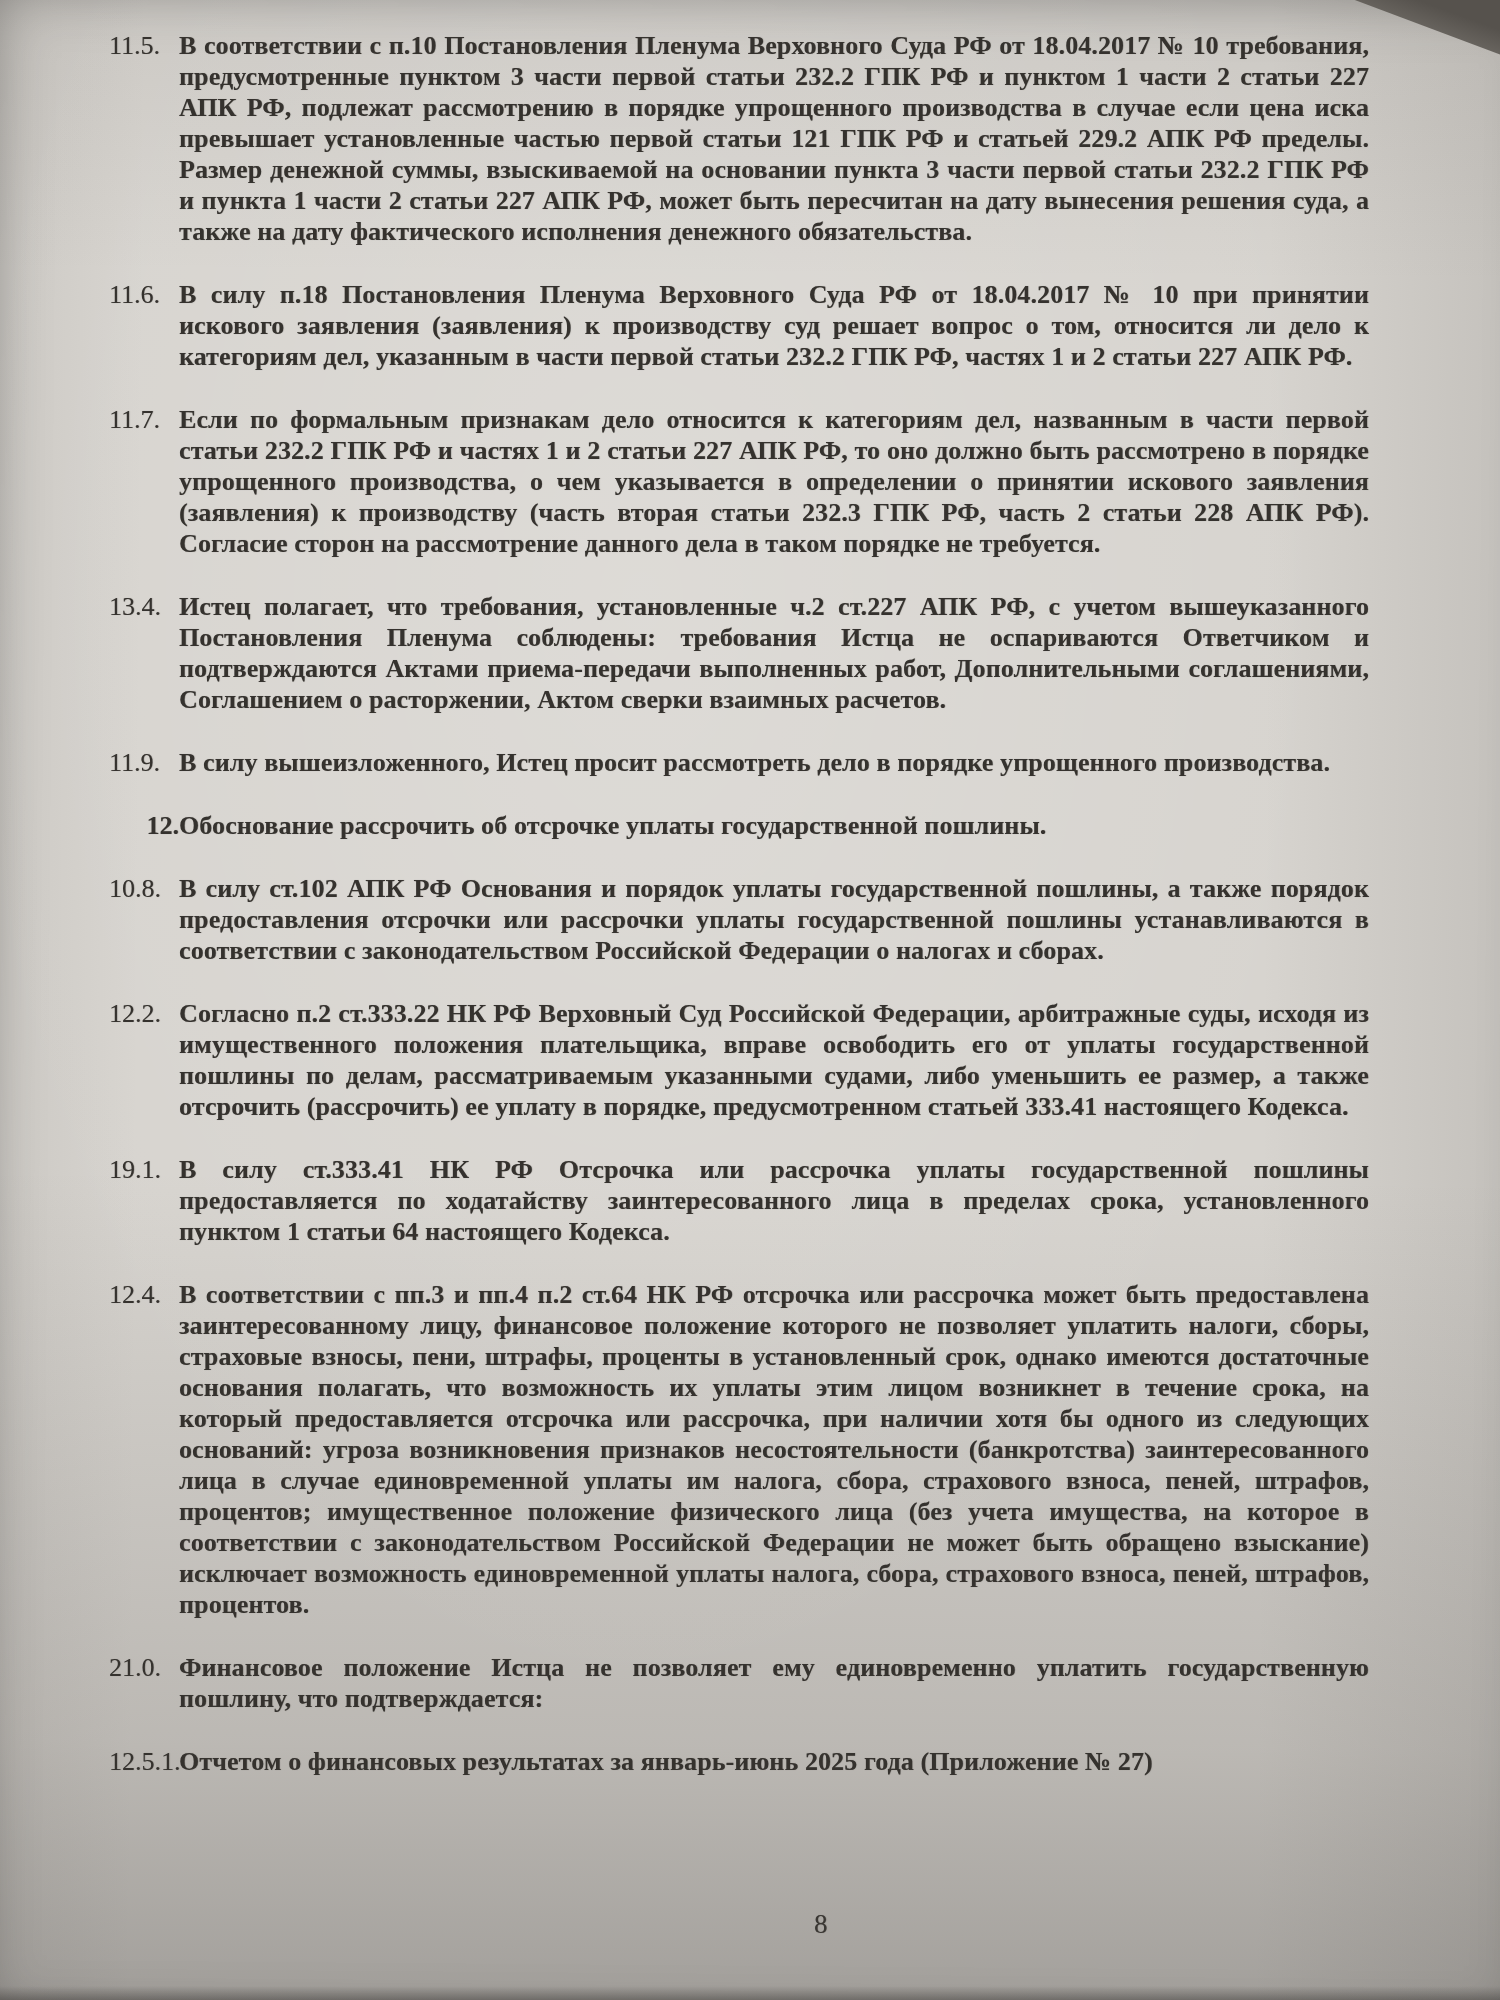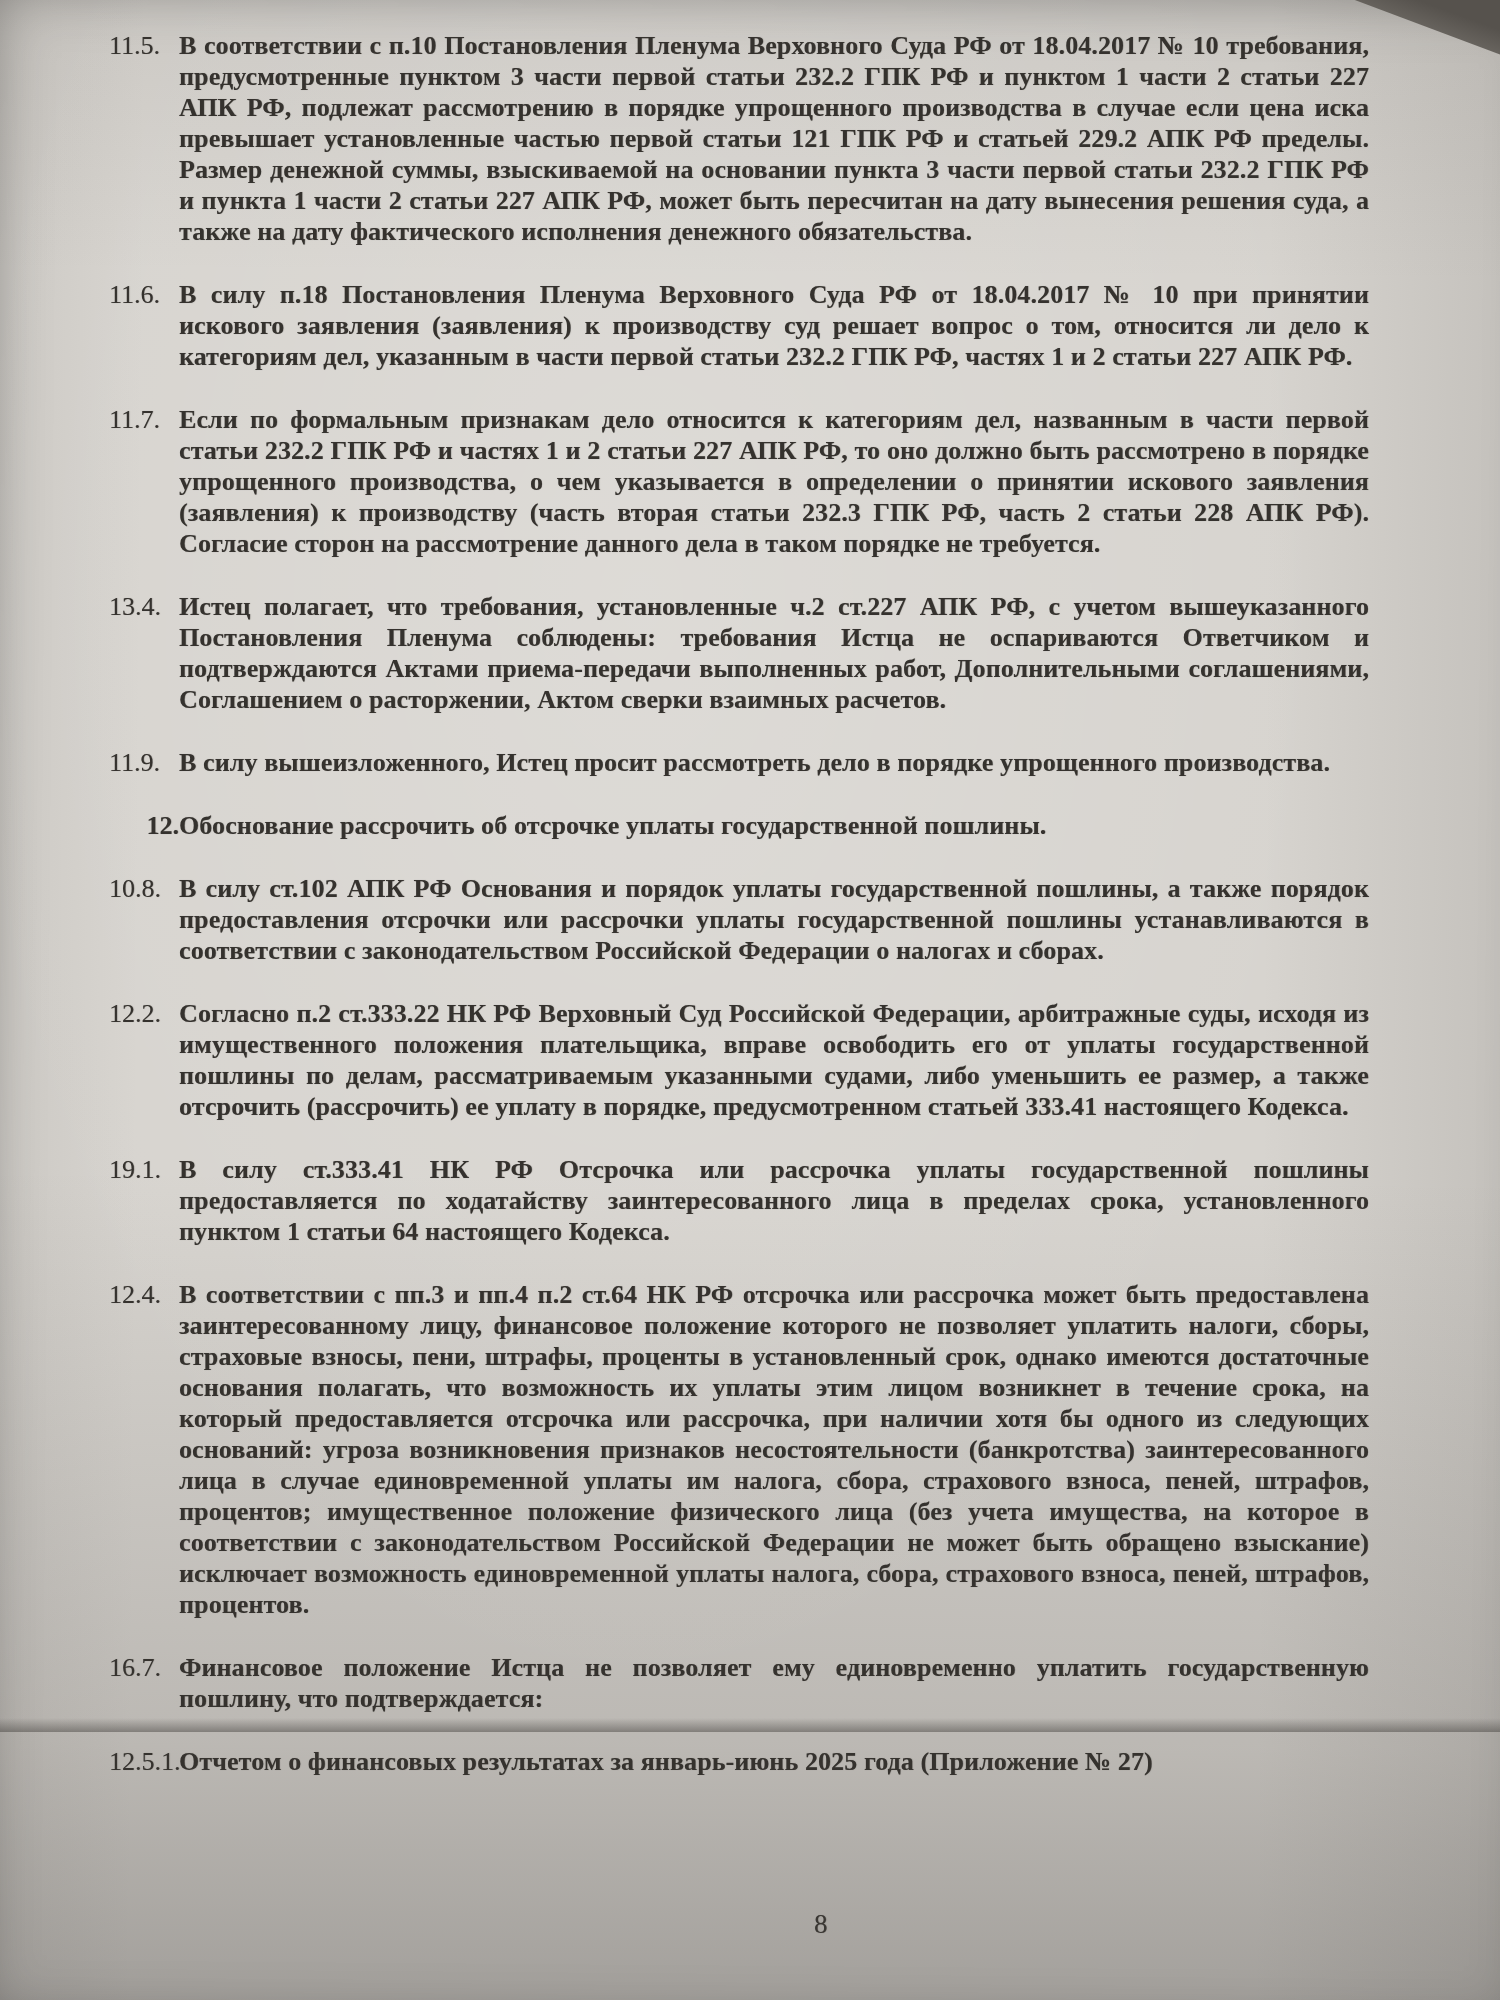--- a/index.html
+++ b/index.html
@@ -7,21 +7,21 @@
     padding: 0;
     width: 1500px;
     height: 2000px;
     overflow: hidden;
     background: #454340;
     font-family: "Liberation Serif", "DejaVu Serif", serif;
   }
   .photo {
     position: relative;
     width: 1500px;
-    height: 1732px;
+    height: 2000px;
     background: #f97316;
   }
   
   .paper {
     position: absolute;
     left: -24px;
     top: -14px;
     width: 1560px;
     height: 2040px;
     transform: rotate(0.45deg);
@@ -146,21 +146,21 @@
       <div class="num">19.1.</div>
       <div class="txt">В силу ст.333.41 НК РФ Отсрочка или рассрочка уплаты государственной пошлины предоставляется по ходатайству заинтересованного лица в пределах срока, установленного пунктом 1 статьи 64 настоящего Кодекса.</div>
     </div>
 
     <div class="para">
       <div class="num">12.4.</div>
       <div class="txt">В соответствии с пп.3 и пп.4 п.2 ст.64 НК РФ отсрочка или рассрочка может быть предоставлена заинтересованному лицу, финансовое положение которого не позволяет уплатить налоги, сборы, страховые взносы, пени, штрафы, проценты в установленный срок, однако имеются достаточные основания полагать, что возможность их уплаты этим лицом возникнет в течение срока, на который предоставляется отсрочка или рассрочка, при наличии хотя бы одного из следующих оснований: угроза возникновения признаков несостоятельности (банкротства) заинтересованного лица в случае единовременной уплаты им налога, сбора, страхового взноса, пеней, штрафов, процентов; имущественное положение физического лица (без учета имущества, на которое в соответствии с законодательством Российской Федерации не может быть обращено взыскание) исключает возможность единовременной уплаты налога, сбора, страхового взноса, пеней, штрафов, процентов.</div>
     </div>
 
     <div class="para">
-      <div class="num">16.7.</div>
+      <div class="num">21.0.</div>
       <div class="txt">Финансовое положение Истца не позволяет ему единовременно уплатить государственную пошлину, что подтверждается:</div>
     </div>
 
     <div class="para">
       <div class="num">12.5.1.</div>
       <div class="txt">Отчетом о финансовых результатах за январь-июнь 2025 года (Приложение № 27)</div>
     </div>
 
     <div class="page-number">8</div>
   </div>

